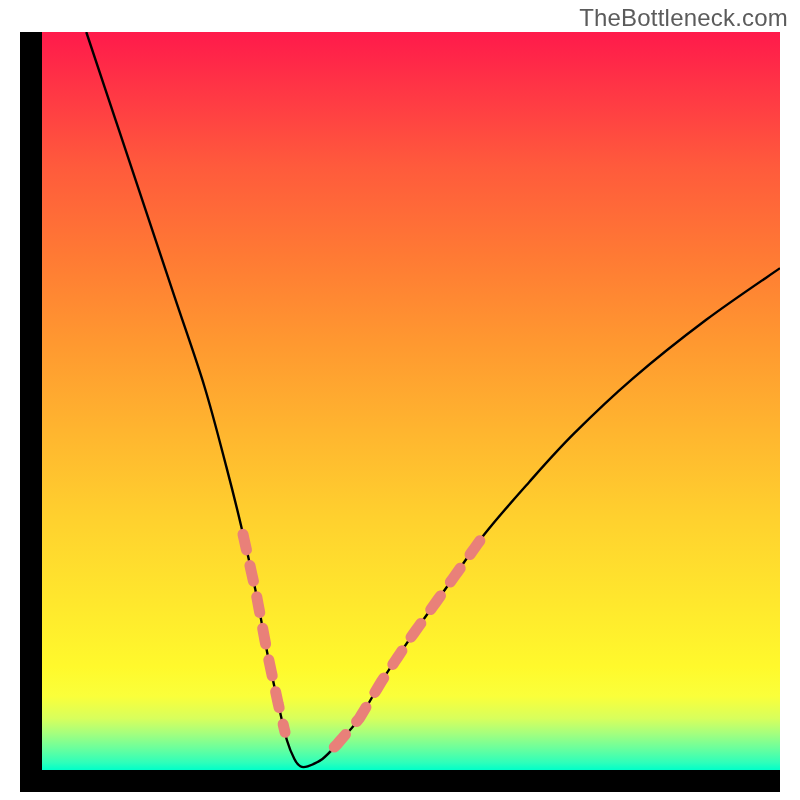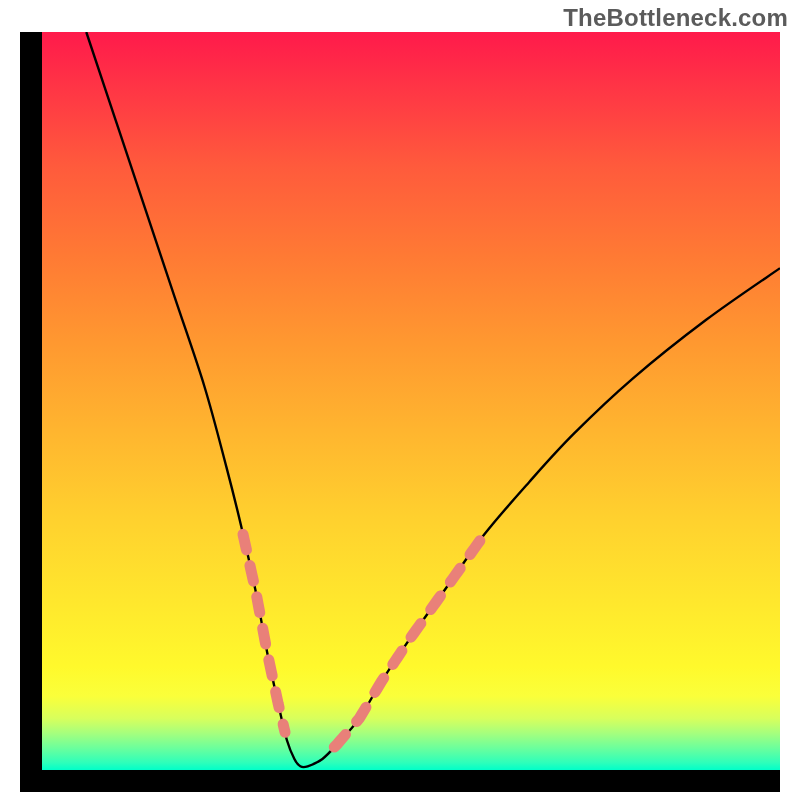--- a/index.html
+++ b/index.html
@@ -15,21 +15,21 @@
     position: relative;
     width: 800px;
     height: 800px;
   }
   .watermark {
     position: absolute;
     top: 4px;
     right: 12px;
     color: #5b5b5b;
     font-size: 24px;
-    font-weight: 700;
+    font-weight: 400;
     letter-spacing: 0.2px;
     z-index: 10;
   }
   .frame {
     position: absolute;
     left: 20px;
     top: 32px;
     width: 760px;
     height: 760px;
     background: #000000;

